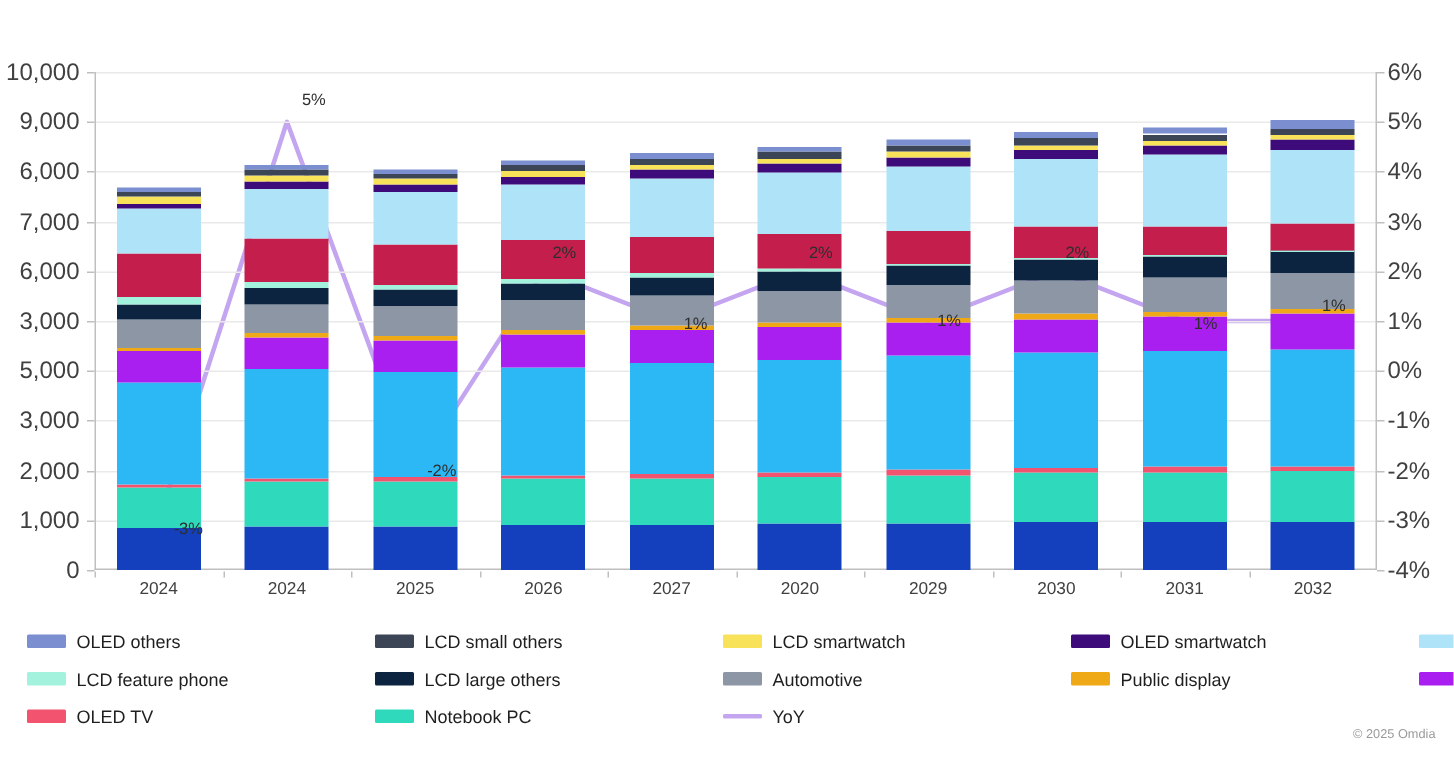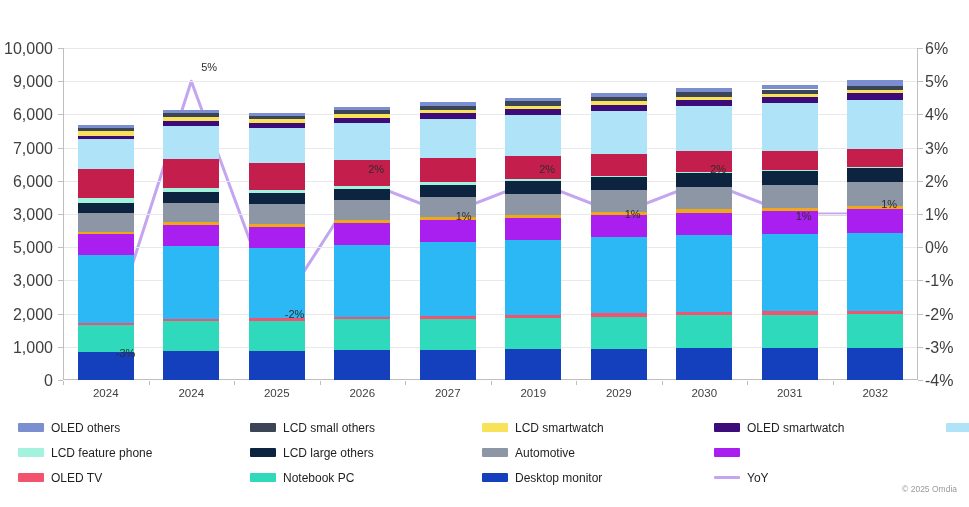--- a/index.html
+++ b/index.html
@@ -259,35 +259,35 @@
         </div>
         <div class="legend-item">
           <span class="swatch" style="background: rgb(13, 36, 64);"></span>
           <span class="legend-text">LCD large others</span>
         </div>
         <div class="legend-item">
           <span class="swatch" style="background: rgb(140, 150, 165);"></span>
           <span class="legend-text">Automotive</span>
         </div>
         <div class="legend-item">
+          <span class="swatch" style="background: rgb(239, 168, 22);"></span>
+          <span class="legend-text">Public display</span>
+        </div>
+        <div class="legend-item">
           <span class="swatch" style="background: rgb(168, 31, 240);"></span>
         </div>
       </div>
       <div class="legend-row">
         <div class="legend-item">
           <span class="swatch" style="background: rgb(242, 84, 111);"></span>
           <span class="legend-text">OLED TV</span>
         </div>
         <div class="legend-item">
           <span class="swatch" style="background: rgb(47, 217, 187);"></span>
           <span class="legend-text">Notebook PC</span>
-        </div>
-        <div class="legend-item">
-          <span class="swatch" style="background: rgb(20, 64, 189);"></span>
-          <span class="legend-text">Desktop monitor</span>
         </div>
         <div class="legend-item">
           <span class="swatch line" style="background: rgb(196, 165, 239);"></span>
           <span class="legend-text">YoY</span>
         </div>
       </div>
     </div>
 
   <div id="copyright">© 2025 Omdia</div>
 <div class="ylabel left" style="top: 372px;">0</div>
@@ -337,21 +337,21 @@
     <div class="xlabel" style="left: 77.75px;">2024</div>
     <div class="tick" style="left: 63px; top: 381px; width: 1px; height: 4px;"></div>
     <div class="xlabel" style="left: 163.25px;">2024</div>
     <div class="tick" style="left: 148.5px; top: 381px; width: 1px; height: 4px;"></div>
     <div class="xlabel" style="left: 248.75px;">2025</div>
     <div class="tick" style="left: 234px; top: 381px; width: 1px; height: 4px;"></div>
     <div class="xlabel" style="left: 334.25px;">2026</div>
     <div class="tick" style="left: 319.5px; top: 381px; width: 1px; height: 4px;"></div>
     <div class="xlabel" style="left: 419.75px;">2027</div>
     <div class="tick" style="left: 405px; top: 381px; width: 1px; height: 4px;"></div>
-    <div class="xlabel" style="left: 505.25px;">2019</div>
+    <div class="xlabel" style="left: 505.25px;">2020</div>
     <div class="tick" style="left: 490.5px; top: 381px; width: 1px; height: 4px;"></div>
     <div class="xlabel" style="left: 590.75px;">2029</div>
     <div class="tick" style="left: 576px; top: 381px; width: 1px; height: 4px;"></div>
     <div class="xlabel" style="left: 676.25px;">2030</div>
     <div class="tick" style="left: 661.5px; top: 381px; width: 1px; height: 4px;"></div>
     <div class="xlabel" style="left: 761.75px;">2031</div>
     <div class="tick" style="left: 747px; top: 381px; width: 1px; height: 4px;"></div>
     <div class="xlabel" style="left: 847.25px;">2032</div>
     <div class="tick" style="left: 832.5px; top: 381px; width: 1px; height: 4px;"></div>
     <div class="yoy-label" style="left: 115.75px; top: 346.8px;">-3%</div>

